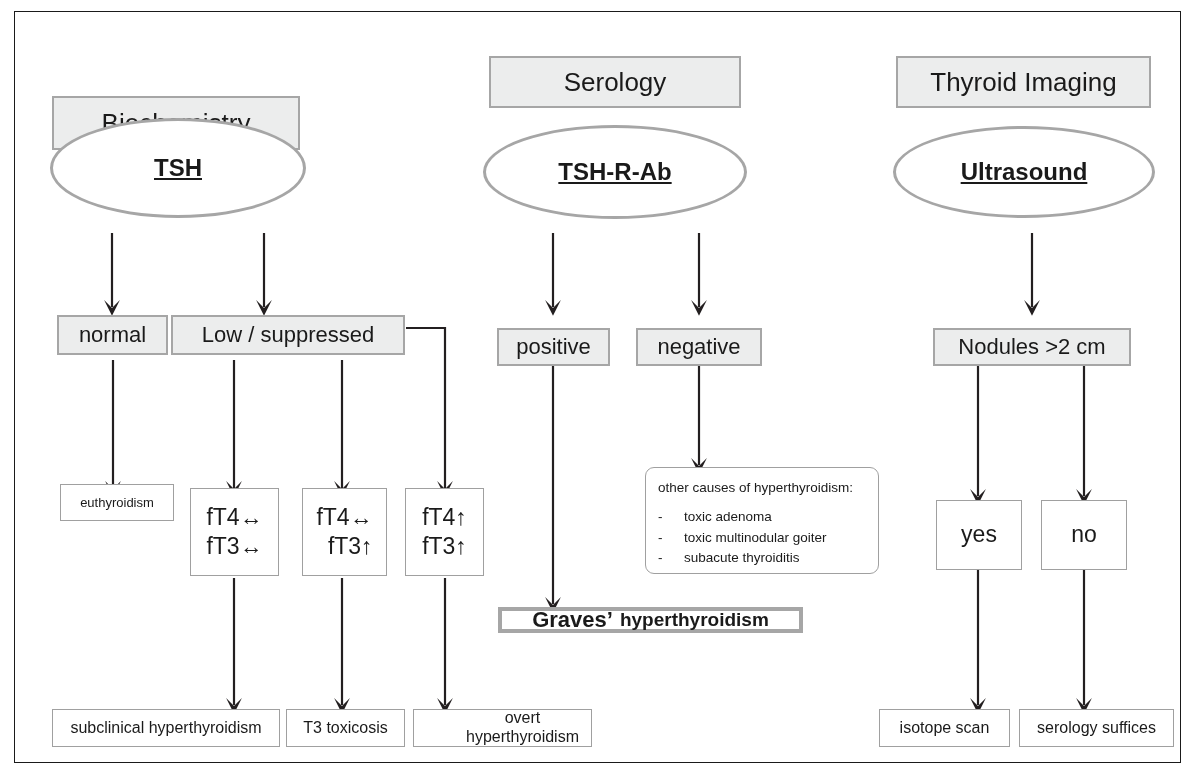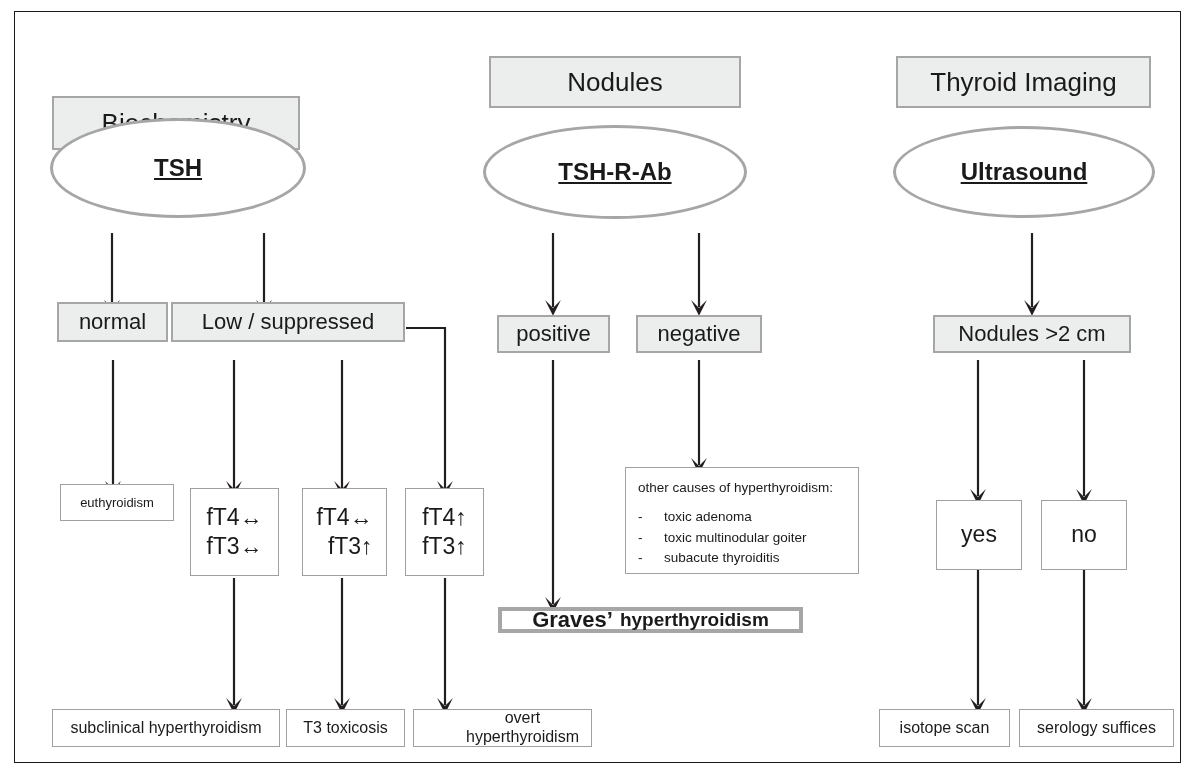--- a/index.html
+++ b/index.html
@@ -43,21 +43,21 @@
     background: #eceded;
     border: 2.5px solid #a6a6a6;
   }
   
   .box-white-thin {
     background: #ffffff;
     border: 1.2px solid #a0a0a0;
   }
 
   .header-box { font-size: 26px; }
-  .state-box  { font-size: 22px; }
+  .state-box  { font-size: 22px; margin-top: 13px; }
   .ft-box     { font-size: 23px; }
   .yesno-box  { font-size: 23px; }
   .outcome-box{ font-size: 16px; }
   .small-box  { font-size: 13px; }
 
   
   .ellipse {
     position: absolute;
     box-sizing: border-box;
     border: 3px solid #a6a6a6;
@@ -214,36 +214,36 @@
 
     <div class="node box-white-thin outcome-box" style="left:271px; top:697px; width:119px; height:38px;">
       <span>T3 toxicosis</span>
     </div>
 
     <div class="node box-white-thin outcome-box" style="left:398px; top:697px; width:179px; height:38px;padding-left:40px;">
       <span>overt hyperthyroidism</span>
     </div>
 
     <div class="node box-grey header-box" style="left:474px; top:44px; width:252px; height:52px;">
-      <span>Nodules</span>
+      <span>Serology</span>
     </div>
 
     <div class="ellipse" style="left:468px; top:113px; width:264px; height:94px;">
       <span>TSH-R-Ab</span>
     </div>
 
     <div class="node box-grey state-box" style="left:482px; top:303px; width:113px; height:38px;">
       <span>positive</span>
     </div>
 
     <div class="node box-grey state-box" style="left:621px; top:303px; width:126px; height:38px;">
       <span>negative</span>
     </div>
 
-    <div class="causes" style="left:610px; top:455px; width:234px; height:107px;">
+    <div class="causes" style="left:630px; top:455px; width:234px; height:107px;border-radius:9px;">
       <div class="causes-title">other causes of hyperthyroidism:</div>
       <ul>
         <li>
           <span class="dash">-</span>
           <span>toxic adenoma</span>
         </li>
         <li>
           <span class="dash">-</span>
           <span>toxic multinodular goiter</span>
         </li>

